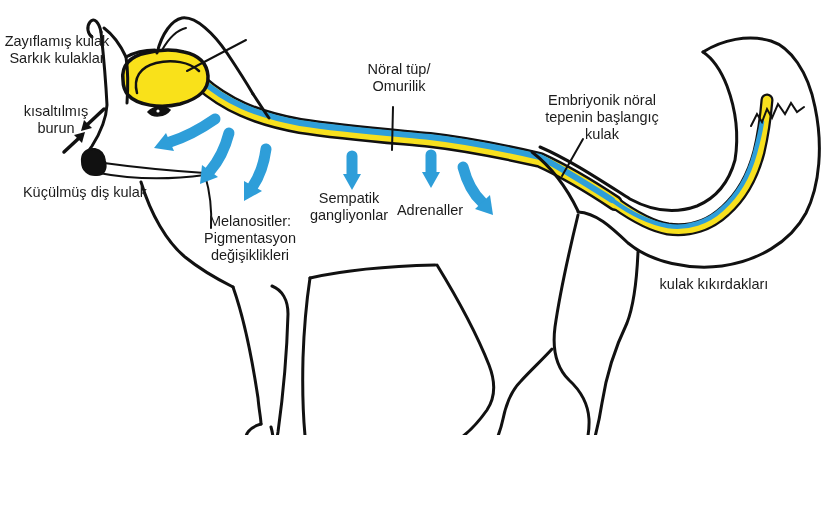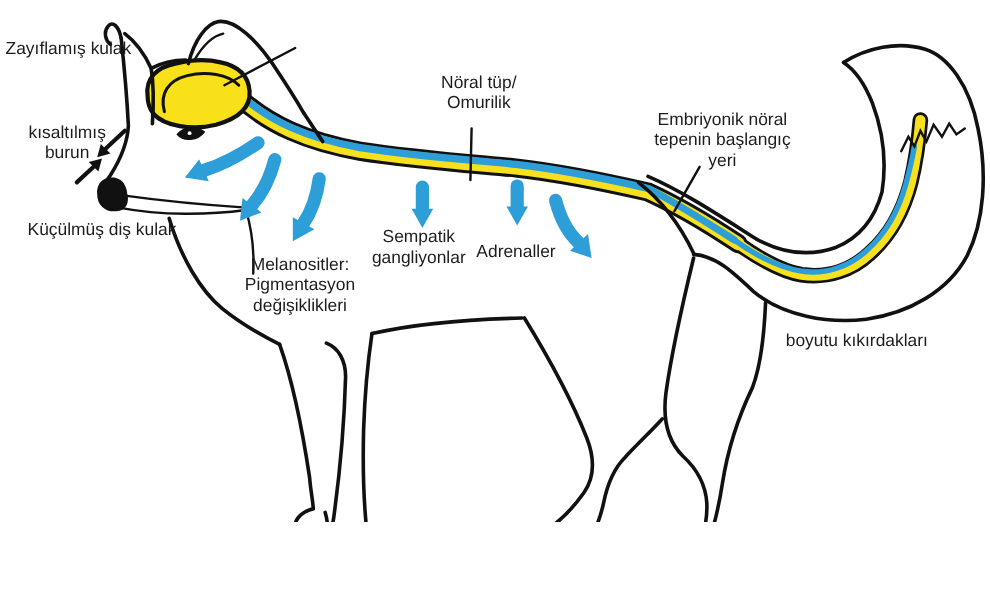--- a/index.html
+++ b/index.html
@@ -106,32 +106,33 @@
       <polygon class="arrowhead" points="352,190 343,174 361,174"></polygon>
       <path class="arrowstroke" d="M 431,155 L 431,172"></path>
       <polygon class="arrowhead" points="431,188 422,172 440,172"></polygon>
       <path class="arrowstroke" d="M 463,167 Q 469,190 482,202"></path>
       <polygon class="arrowhead" points="493,215 475,209 490,195"></polygon>
     </g>
   </svg>
 
   <div class="lbl" style="left:57px; top:33px">
     <span>Zayıflamış kulak</span>
+    <span>Sarkık kulaklar</span>
   </div>
 
 
   <div class="lbl" style="left:399px; top:61px">
     <span>Nöral tüp/</span>
     <span>Omurilik</span>
   </div>
 
   <div class="lbl" style="left:602px; top:92px">
     <span>Embriyonik nöral</span>
     <span>tepenin başlangıç</span>
-    <span>yeri</span>
+    <span>kulak</span>
   </div>
 
   <div class="lbl" style="left:56px; top:103px">
     <span>kısaltılmış</span>
     <span>burun</span>
   </div>
 
   <div class="lbl" style="left:85px; top:184px">
     <span>Küçülmüş diş kulak</span>
   </div>
@@ -145,16 +146,16 @@
   <div class="lbl" style="left:349px; top:190px">
     <span>Sempatik</span>
     <span>gangliyonlar</span>
   </div>
 
   <div class="lbl" style="left:430px; top:202px">
     <span>Adrenaller</span>
   </div>
 
   <div class="lbl" style="left:714px; top:276px">
-    <span>boyutu kıkırdakları</span>
+    <span>kulak kıkırdakları</span>
   </div>
 
 </div>
 
 </body></html>

